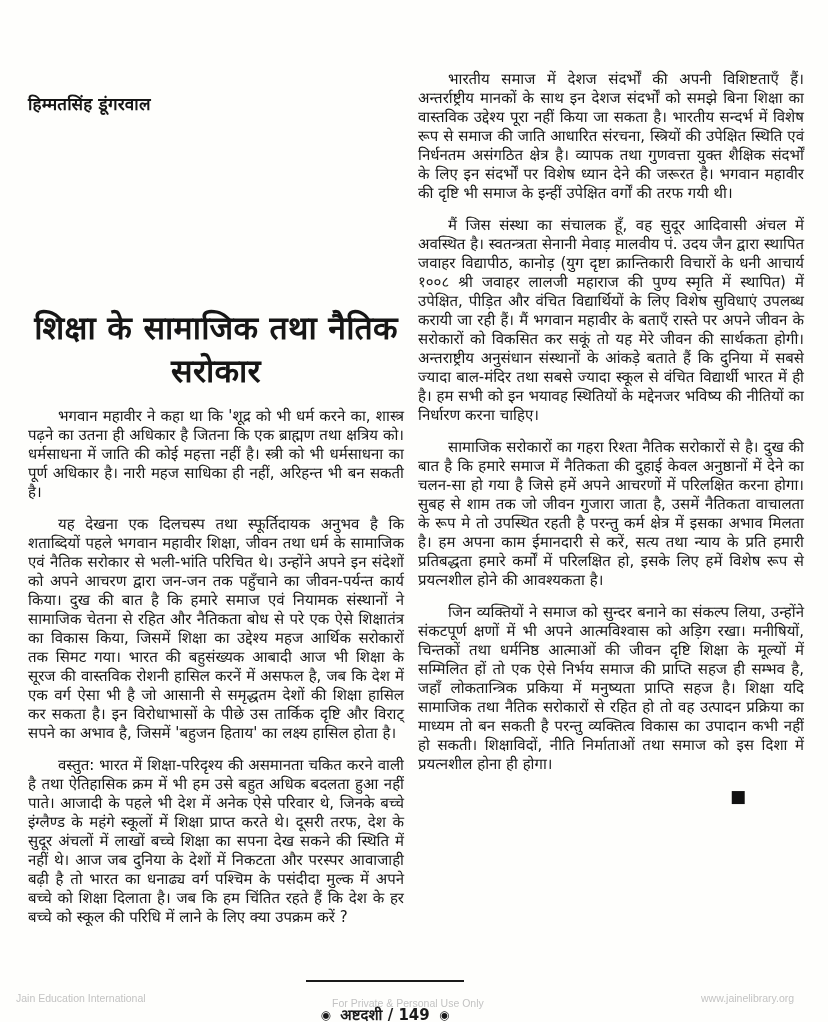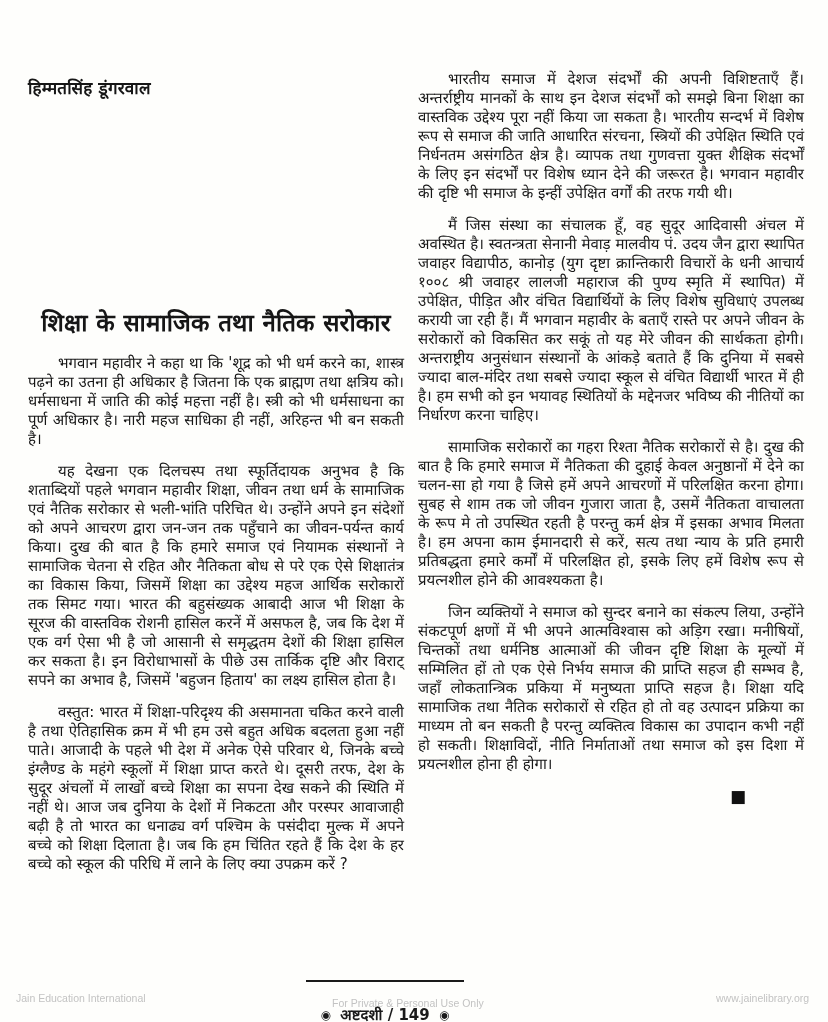--- a/index.html
+++ b/index.html
@@ -7,36 +7,36 @@
     width:828px;height:1022px;
     background:#ffffff;
     font-family:"DejaVu Sans","Liberation Sans",sans-serif;
     color:#161616;
     position:relative;
     overflow:hidden;
   }
   .page{position:absolute;inset:0;background:#fefefc;}
 
   .author{
-    position:absolute;left:28px;top:76px;
+    position:absolute;left:28px;top:92px;
     font-size:17px;font-weight:bold;letter-spacing:.2px;
   }
 
   .col{position:absolute;text-align:justify;}
   .col p{
     margin:0 0 13px 0;
     font-size:15px;line-height:19px;
     text-indent:30px;
   }
   .col-left{left:28px;top:305px;width:376px;}
   .col-right{left:418px;top:70px;width:386px;}
 
   .title{
     margin:0 0 16px 0;
-    font-size:24px;font-weight:bold;
+    font-size:32px;font-weight:bold;
     text-align:center;letter-spacing:.2px;
     text-indent:0;
   }
 
   .signature{
     margin-top:4px;
     text-align:right;
     font-size:15px;font-weight:bold;
   }
   .end-marker{
@@ -55,21 +55,21 @@
     position:absolute;left:270px;top:1004px;width:230px;
     text-align:center;font-size:15px;font-weight:bold;color:#1a1a1a;
   }
   .page-label .orn{font-size:12px;position:relative;top:-1px;padding:0 4px;}
   .faint{
     position:absolute;color:#c3c3c3;font-size:10.5px;
     font-family:Liberation Sans, sans-serif;
   }
   .faint-left{left:16px;top:992px;}
   .faint-center{left:332px;top:997px;}
-  .faint-right{left:716px;top:992px;}
+  .faint-right{left:701px;top:992px;}
 </style>
 </head>
 <body>
 
 <div class="page">
 
   <div class="author">हिम्मतसिंह डूंगरवाल</div>
 
   <div class="col col-left">
     <h1 class="title">शिक्षा के सामाजिक तथा नैतिक सरोकार</h1>

